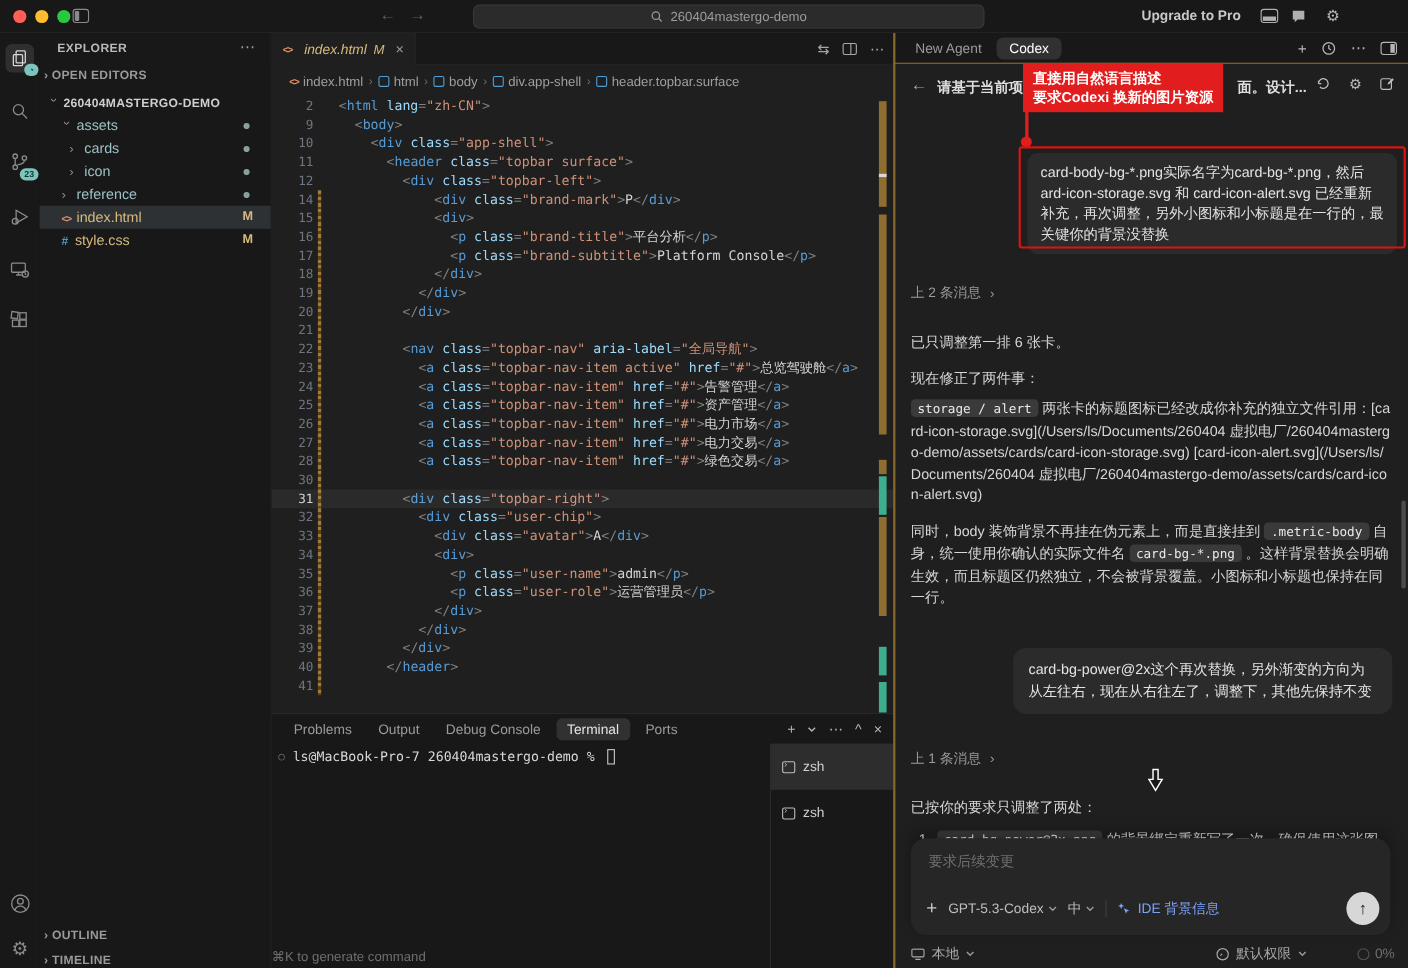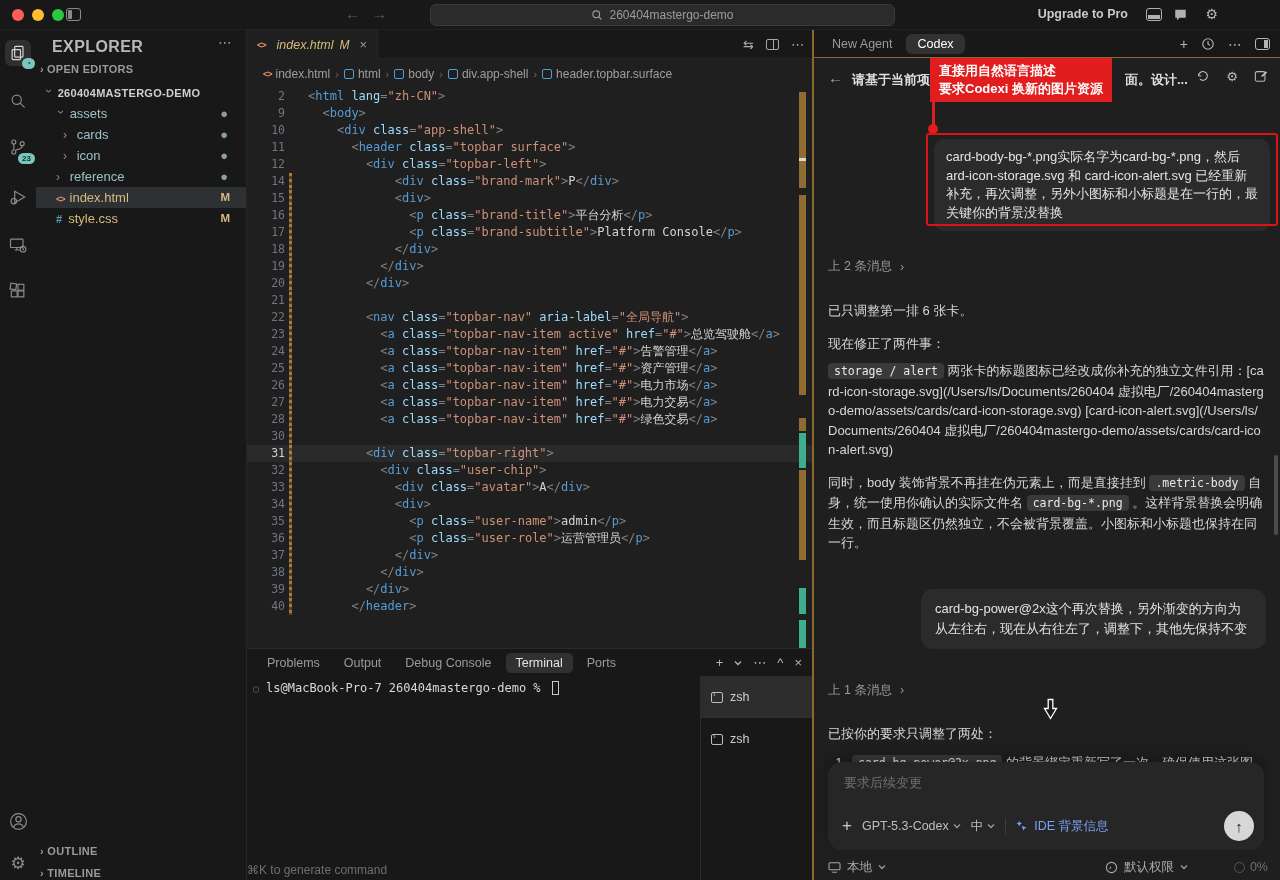--- a/index.html
+++ b/index.html
@@ -23,21 +23,21 @@
 
   
   #activitybar { position:absolute; left:0; top:30px; width:36px; height:850px; background:#181818; }
   .act { position:absolute; left:5px; width:26px; height:26px; display:flex; align-items:center; justify-content:center; color:#8b8b8b; }
   .act.active { background:#2f2f2f; border-radius:6px; color:#d6d6d6; }
   .act svg { stroke:currentColor; fill:none; stroke-width:1.4; }
   .act-badge { position:absolute; right:-4px; bottom:-3px; background:#7cc5bc; color:#11332f; border-radius:8px; font-size:8px; font-weight:700; padding:1px 4px; line-height:9px; }
 
   
   #sidebar { position:absolute; left:36px; top:30px; width:211px; height:850px; background:#181818; border-right:1px solid #252525; }
-  #explorer-title { position:absolute; left:16px; top:8px; font-size:16px; font-weight:700; letter-spacing:.4px; color:#b9b9b9; }
+  #explorer-title { position:absolute; left:16px; top:8px; font-size:11px; font-weight:700; letter-spacing:.4px; color:#b9b9b9; }
   #explorer-more { position:absolute; right:14px; top:4px; color:#9a9a9a; font-size:14px; }
   #open-editors { position:absolute; left:4px; top:33px; font-size:11px; font-weight:700; color:#9a9a9a; letter-spacing:.3px; }
   #open-editors .chev { margin-right:3px; }
   #file-tree { position:absolute; left:0; top:52px; right:0; }
   .trow { position:relative; height:21px; line-height:21px; font-size:13px; color:#c2c2c2; white-space:nowrap; }
   .trow.sel { background:#2d3134; }
   .trow .chev { color:#8d8d8d; display:inline-block; width:10px; font-size:12px; }
   .chev.open { transform:rotate(90deg); }
   .chev { display:inline-block; transform-origin:45% 50%; }
   .t-root { font-weight:700; font-size:11px; color:#cfcfcf; letter-spacing:.3px; }
@@ -316,20 +316,21 @@
       <div class="cl mod cur"><span class="ln">31</span><span class="lm"></span><span class="lc"><i class="cx"> </i><i class="cx"> </i><i class="cx"> </i><i class="cx"> </i><i class="cx"> </i><i class="cx"> </i><i class="cx"> </i><i class="cx"> </i><i class="cp">&lt;</i><i class="ct">div</i><i class="cp"> </i><i class="ca">class</i><i class="cp">=</i><i class="cs">"topbar-right"</i><i class="cp">&gt;</i></span></div>
       <div class="cl mod"><span class="ln">32</span><span class="lm"></span><span class="lc"><i class="cx"> </i><i class="cx"> </i><i class="cx"> </i><i class="cx"> </i><i class="cx"> </i><i class="cx"> </i><i class="cx"> </i><i class="cx"> </i><i class="cx"> </i><i class="cx"> </i><i class="cp">&lt;</i><i class="ct">div</i><i class="cp"> </i><i class="ca">class</i><i class="cp">=</i><i class="cs">"user-chip"</i><i class="cp">&gt;</i></span></div>
       <div class="cl mod"><span class="ln">33</span><span class="lm"></span><span class="lc"><i class="cx"> </i><i class="cx"> </i><i class="cx"> </i><i class="cx"> </i><i class="cx"> </i><i class="cx"> </i><i class="cx"> </i><i class="cx"> </i><i class="cx"> </i><i class="cx"> </i><i class="cx"> </i><i class="cx"> </i><i class="cp">&lt;</i><i class="ct">div</i><i class="cp"> </i><i class="ca">class</i><i class="cp">=</i><i class="cs">"avatar"</i><i class="cp">&gt;</i><i class="cx">A</i><i class="cp">&lt;/</i><i class="ct">div</i><i class="cp">&gt;</i></span></div>
       <div class="cl mod"><span class="ln">34</span><span class="lm"></span><span class="lc"><i class="cx"> </i><i class="cx"> </i><i class="cx"> </i><i class="cx"> </i><i class="cx"> </i><i class="cx"> </i><i class="cx"> </i><i class="cx"> </i><i class="cx"> </i><i class="cx"> </i><i class="cx"> </i><i class="cx"> </i><i class="cp">&lt;</i><i class="ct">div</i><i class="cp">&gt;</i></span></div>
       <div class="cl mod"><span class="ln">35</span><span class="lm"></span><span class="lc"><i class="cx"> </i><i class="cx"> </i><i class="cx"> </i><i class="cx"> </i><i class="cx"> </i><i class="cx"> </i><i class="cx"> </i><i class="cx"> </i><i class="cx"> </i><i class="cx"> </i><i class="cx"> </i><i class="cx"> </i><i class="cx"> </i><i class="cx"> </i><i class="cp">&lt;</i><i class="ct">p</i><i class="cp"> </i><i class="ca">class</i><i class="cp">=</i><i class="cs">"user-name"</i><i class="cp">&gt;</i><i class="cx">a</i><i class="cx">d</i><i class="cx">m</i><i class="cx">i</i><i class="cx">n</i><i class="cp">&lt;/</i><i class="ct">p</i><i class="cp">&gt;</i></span></div>
       <div class="cl mod"><span class="ln">36</span><span class="lm"></span><span class="lc"><i class="cx"> </i><i class="cx"> </i><i class="cx"> </i><i class="cx"> </i><i class="cx"> </i><i class="cx"> </i><i class="cx"> </i><i class="cx"> </i><i class="cx"> </i><i class="cx"> </i><i class="cx"> </i><i class="cx"> </i><i class="cx"> </i><i class="cx"> </i><i class="cp">&lt;</i><i class="ct">p</i><i class="cp"> </i><i class="ca">class</i><i class="cp">=</i><i class="cs">"user-role"</i><i class="cp">&gt;</i><i class="cx">运</i><i class="cx">营</i><i class="cx">管</i><i class="cx">理</i><i class="cx">员</i><i class="cp">&lt;/</i><i class="ct">p</i><i class="cp">&gt;</i></span></div>
       <div class="cl mod"><span class="ln">37</span><span class="lm"></span><span class="lc"><i class="cx"> </i><i class="cx"> </i><i class="cx"> </i><i class="cx"> </i><i class="cx"> </i><i class="cx"> </i><i class="cx"> </i><i class="cx"> </i><i class="cx"> </i><i class="cx"> </i><i class="cx"> </i><i class="cx"> </i><i class="cp">&lt;/</i><i class="ct">div</i><i class="cp">&gt;</i></span></div>
       <div class="cl mod"><span class="ln">38</span><span class="lm"></span><span class="lc"><i class="cx"> </i><i class="cx"> </i><i class="cx"> </i><i class="cx"> </i><i class="cx"> </i><i class="cx"> </i><i class="cx"> </i><i class="cx"> </i><i class="cx"> </i><i class="cx"> </i><i class="cp">&lt;/</i><i class="ct">div</i><i class="cp">&gt;</i></span></div>
       <div class="cl mod"><span class="ln">39</span><span class="lm"></span><span class="lc"><i class="cx"> </i><i class="cx"> </i><i class="cx"> </i><i class="cx"> </i><i class="cx"> </i><i class="cx"> </i><i class="cx"> </i><i class="cx"> </i><i class="cp">&lt;/</i><i class="ct">div</i><i class="cp">&gt;</i></span></div>
       <div class="cl mod"><span class="ln">40</span><span class="lm"></span><span class="lc"><i class="cx"> </i><i class="cx"> </i><i class="cx"> </i><i class="cx"> </i><i class="cx"> </i><i class="cx"> </i><i class="cp">&lt;/</i><i class="ct">header</i><i class="cp">&gt;</i></span></div>
+      <div class="cl mod"><span class="ln">41</span><span class="lm"></span><span class="lc"></span></div>
     </div>
 
   <div class="ovr amber" style="top:62px;height:96px"></div>
   <div class="ovr lite" style="top:128px;height:3px"></div>
   <div class="ovr amber" style="top:165px;height:200px"></div>
   <div class="ovr amber" style="top:388px;height:13px"></div>
   <div class="ovr green" style="top:403px;height:35px"></div>
   <div class="ovr amber" style="top:440px;height:90px"></div>
   <div class="ovr green" style="top:558px;height:26px"></div>
   <div class="ovr green" style="top:590px;height:28px"></div>

